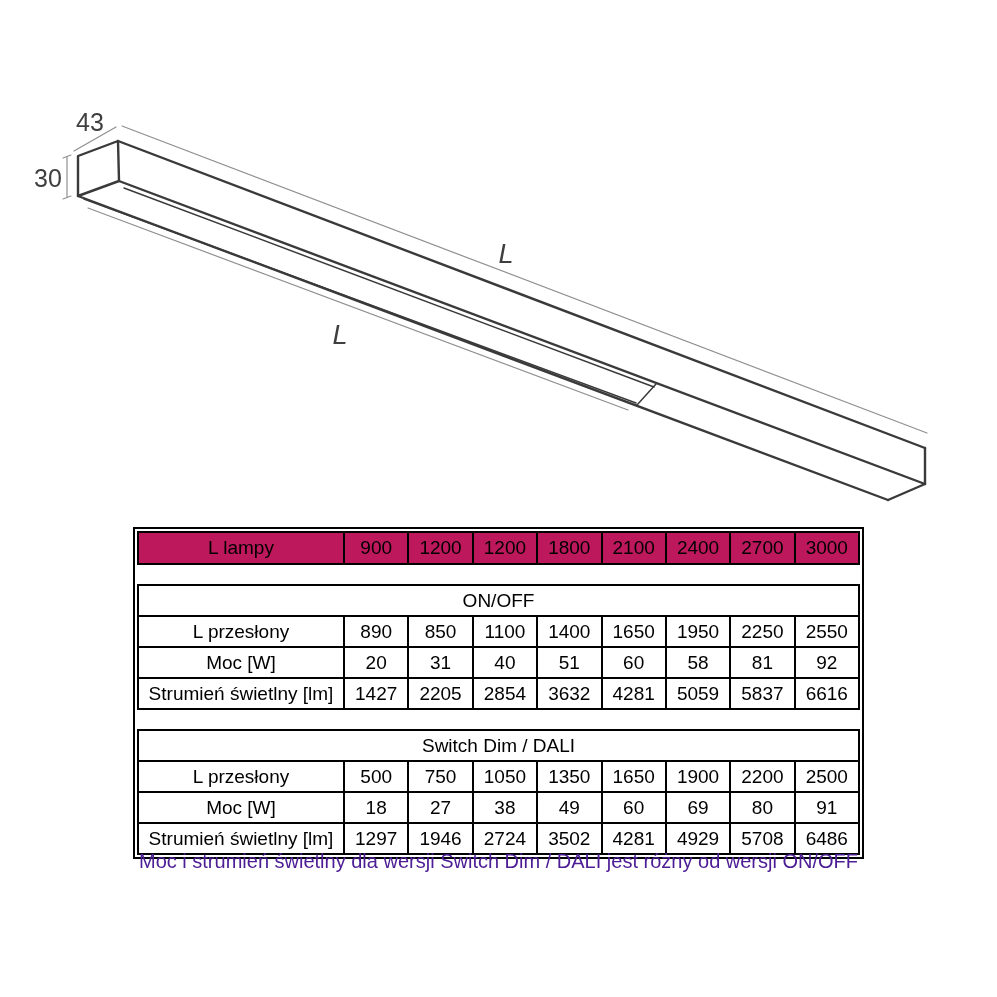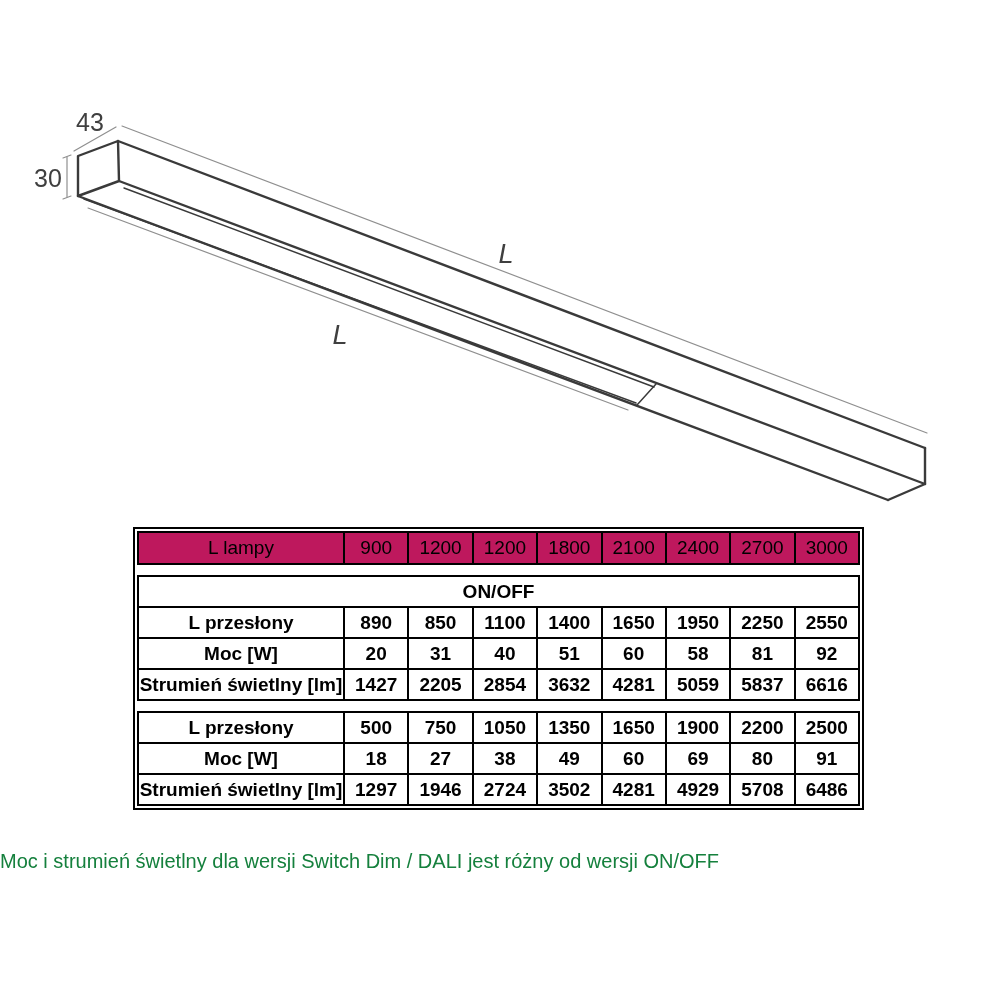--- a/index.html
+++ b/index.html
@@ -11,33 +11,33 @@
   .dim-text{fill:#3f3f3f;font-family:"Liberation Sans",sans-serif;font-size:25px;}
   .dim-text-l{fill:#3f3f3f;font-family:"Liberation Sans",sans-serif;font-size:27px;font-style:italic;}
 
   .spec-frame{
     position:absolute;left:133px;top:527px;width:731px;
     border:2px solid #000;padding:2px;box-sizing:border-box;background:#ffffff;
   }
   .spec-frame table{
     border-collapse:collapse;width:100%;table-layout:fixed;
   }
-  .spec-frame table + table{margin-top:10px;font-weight:bold;}
+  .spec-frame table + table{margin-top:19px;}
   .spec-frame td{
     border:2px solid #000;text-align:center;vertical-align:middle;
     font-size:19px;color:#000;height:27px;padding:1px 0;
     font-family:"Liberation Sans",sans-serif;white-space:nowrap;overflow:hidden;
   }
   .spec-frame col.label-col{width:206px;}
   .header-row td{background:#be185d;height:28px;}
   .section-title-row td{background:#ffffff;}
 
   .footnote{
     position:absolute;left:0;top:850px;width:997px;
-    text-align:left;font-size:20px;color:#15803d;
+    text-align:center;font-size:20px;color:#4c1d95;
     font-family:"Liberation Sans",sans-serif;
   }
 </style>
 </head>
 <body>
 
 <div class="drawing-wrap">
   <svg width="997" height="525" viewBox="0 0 997 525">
 
     <g stroke="#3a3a3a" stroke-width="2.4" fill="none" stroke-linejoin="round" stroke-linecap="round">
@@ -157,20 +157,23 @@
         <col>
         <col>
         <col>
         <col>
         <col>
         <col>
         <col>
         <col>
       </colgroup>
       <tbody>
+        <tr class="section-title-row">
+          <td colspan="9">Switch Dim / DALI</td>
+        </tr>
         <tr>
           <td>L przesłony</td>
           <td>500</td>
           <td>750</td>
           <td>1050</td>
           <td>1350</td>
           <td>1650</td>
           <td>1900</td>
           <td>2200</td>
           <td>2500</td>

